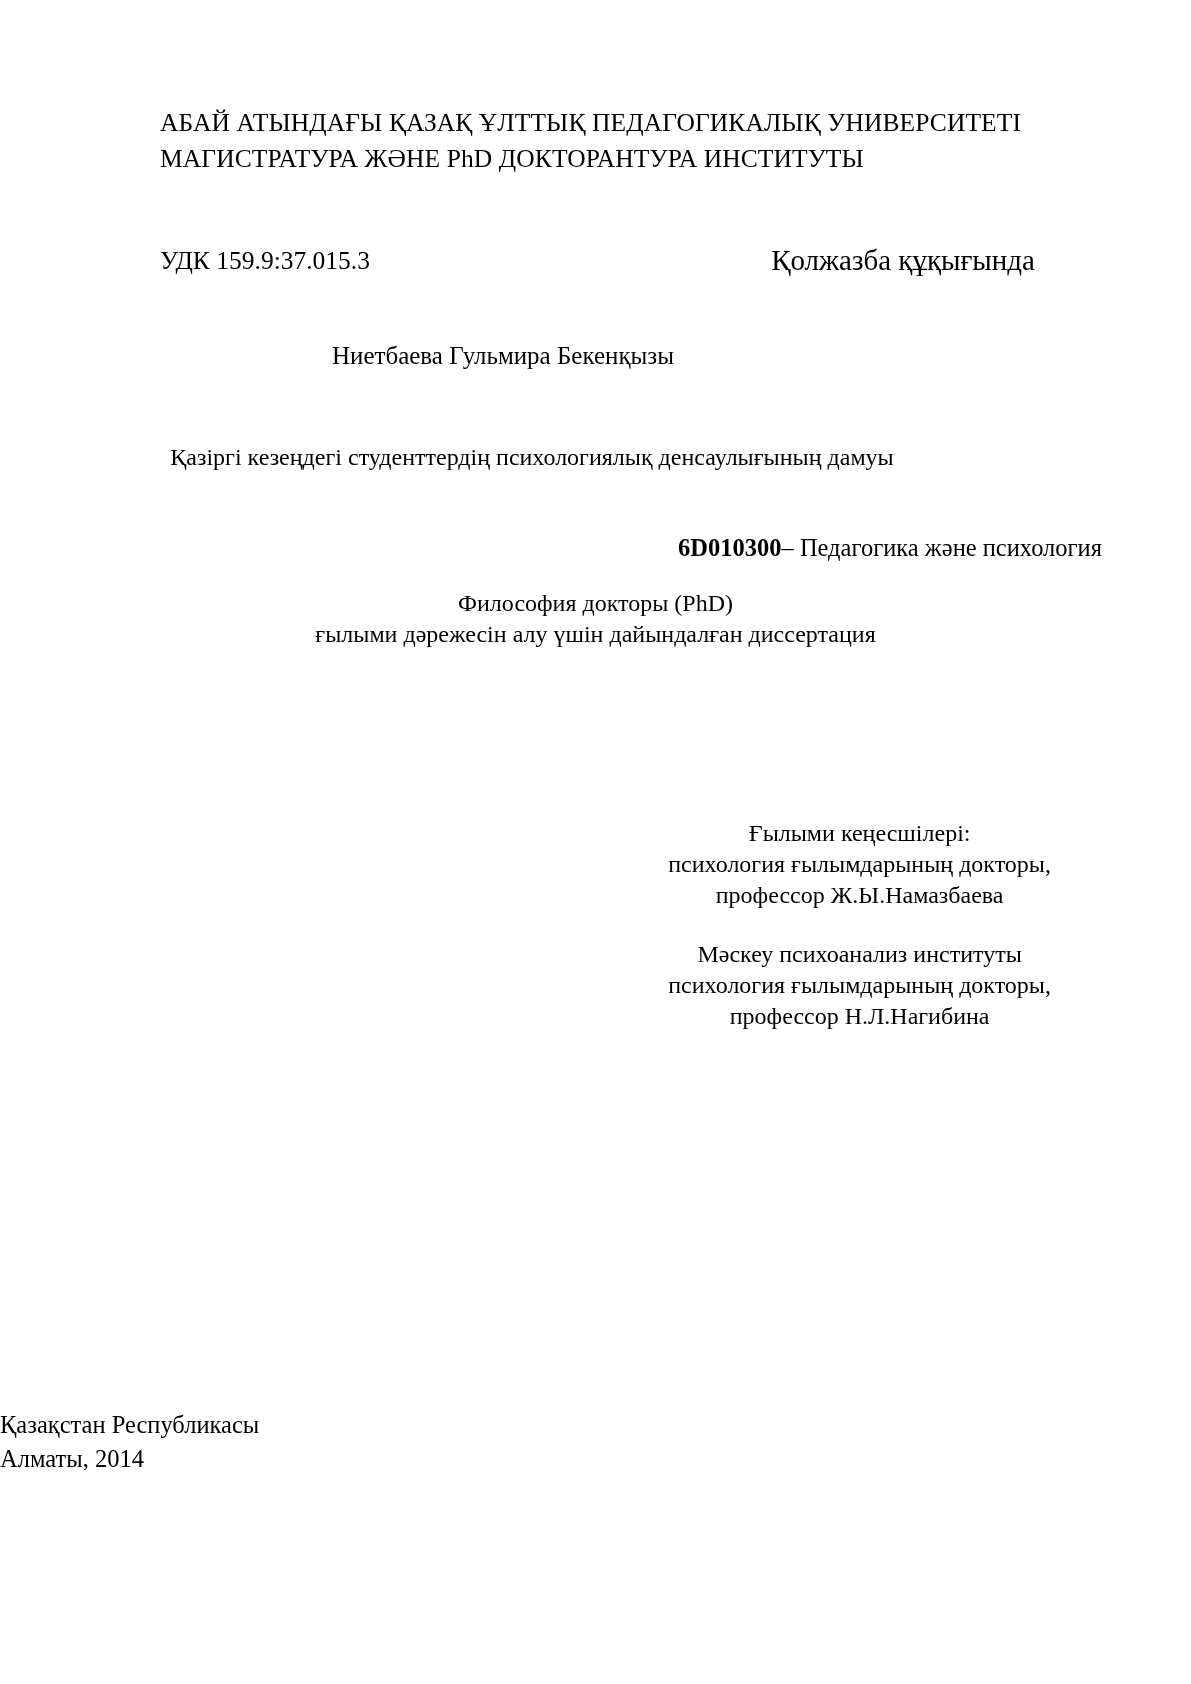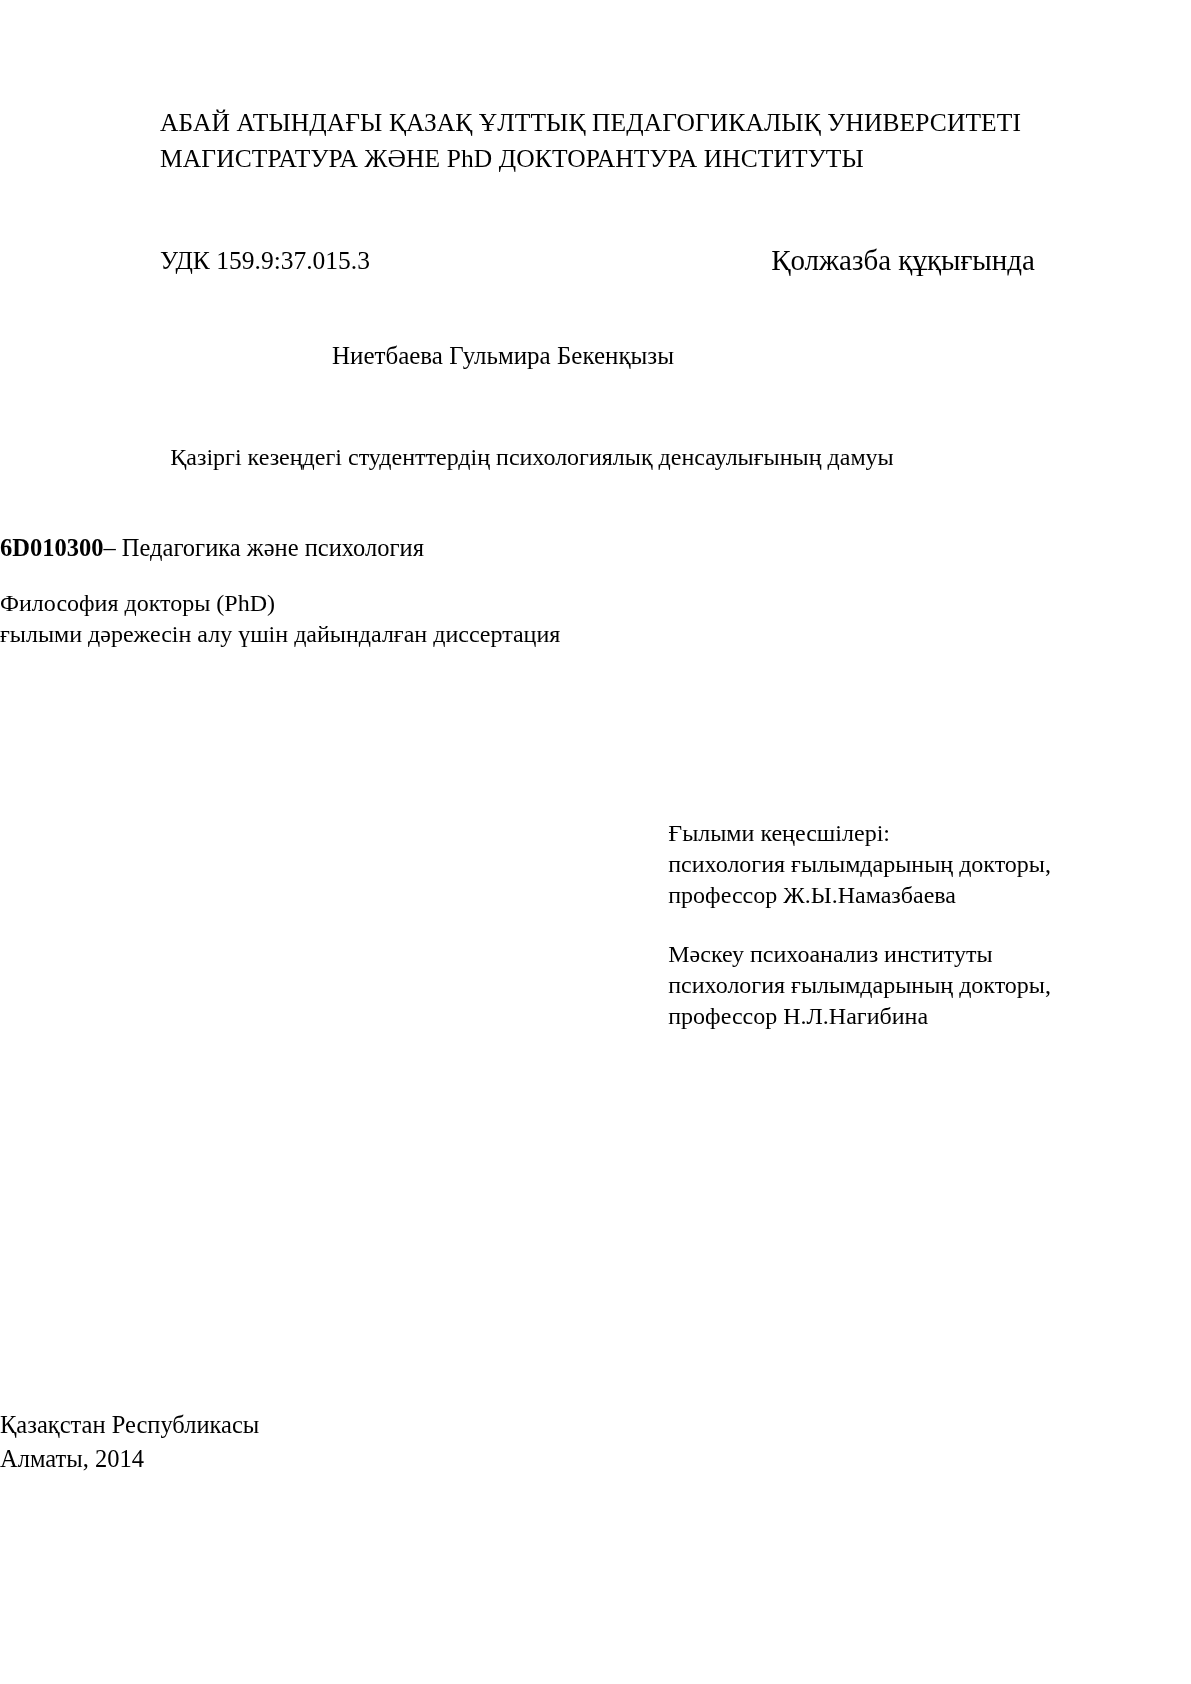--- a/index.html
+++ b/index.html
@@ -65,40 +65,40 @@
     width: 1064px;
     text-align: center;
     font-size: 24px;
     line-height: 34px;
   }
   .specialty {
     position: absolute;
     top: 534px;
     left: 0;
     width: 1102px;
-    text-align: left;
+    text-align: right;
     font-size: 24.5px;
   }
   .specialty b {
     font-weight: bold;
   }
   .degree-block {
     position: absolute;
     top: 588px;
     left: 0;
     width: 1191px;
-    text-align: left;
+    text-align: center;
     font-size: 24px;
     line-height: 31px;
   }
   .advisors {
     position: absolute;
     top: 818px;
     right: 140px;
-    text-align: left;
+    text-align: center;
     font-size: 24px;
     line-height: 31px;
   }
   .advisor-group {
     margin-bottom: 28px;
   }
   .advisor-group:last-child {
     margin-bottom: 0;
   }
   .footer {

